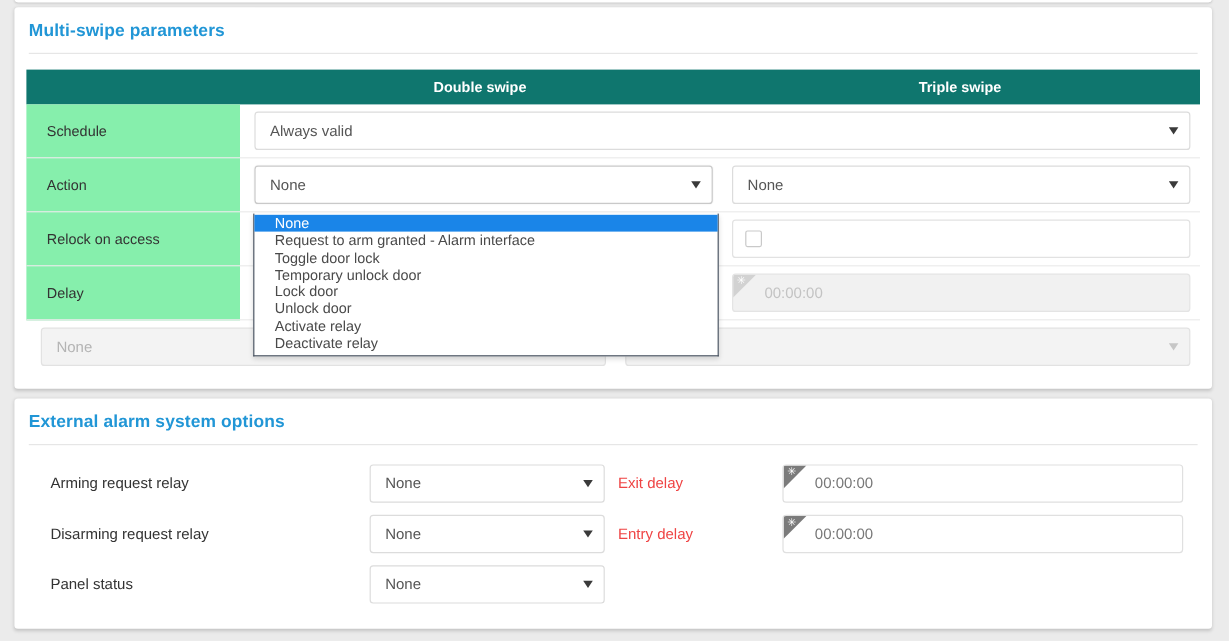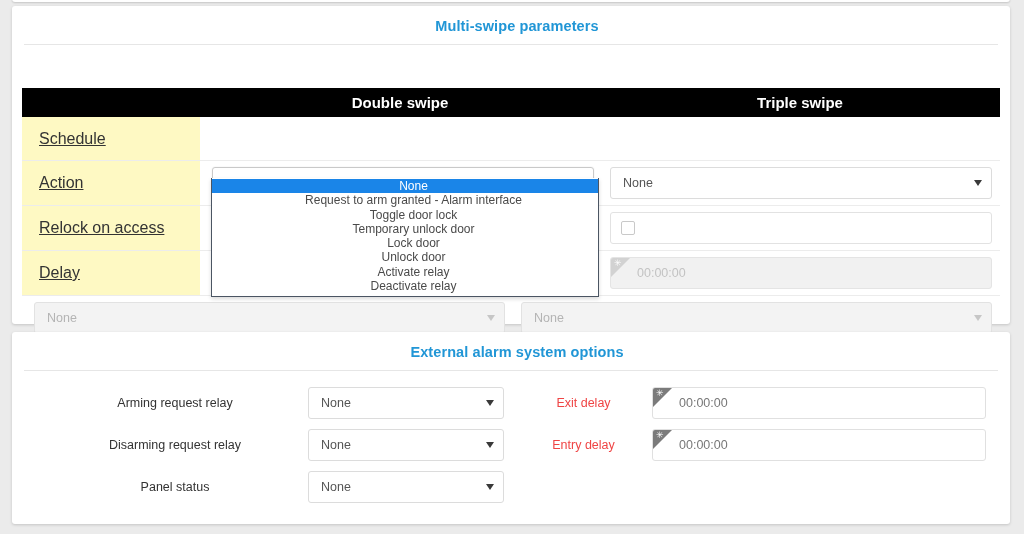--- a/index.html
+++ b/index.html
@@ -3,21 +3,21 @@
 <meta charset="utf-8">
 <style>
   * { box-sizing: border-box; }
   html, body {
     margin: 0; padding: 0;
     width: 1024px; height: 534px;
     background: #ebebeb;
     font-family: "Liberation Sans", sans-serif;
     overflow: hidden;
   }
-  .page { position: relative; width: 1024px; height: 418px; text-align: center; }
+  .page { position: relative; width: 1024px; height: 418px; }
 
   
   .card-sliver {
     position: absolute; left: 12px; top: -8px;
     width: 998px; height: 10px;
     background: #fff; border-radius: 3px;
     box-shadow: 0 1px 2px rgba(0,0,0,.16);
   }
 
   .card {
@@ -39,41 +39,40 @@
     border-top: 1px solid #e6e6e6;
   }
 
   
   .ms-table {
     position: absolute; left: 10px; top: 52px;
     width: 978px;
   }
   .ms-head {
     display: flex; height: 29px;
-    background: #000000; color: #ffffff;
-    font-size: 15px; font-weight: bold; margin-top: 30px;
+    background: #0f766e; color: #ffffff;
+    font-size: 12px; font-weight: bold;
   }
   .ms-head .h-spacer { width: 178px; flex: none; }
   .ms-head .h-cell {
     flex: 1 1 0; display: flex; align-items: center; justify-content: center;
   }
   .ms-row {
     display: flex; min-height: 44px; position: relative;
     border-bottom: 1px solid #ececec;
   }
   .ms-row:last-child { border-bottom: none; }
   .ms-label {
     width: 178px; flex: none;
-    background: #fef9c3;
+    background: #86efac;
     display: flex; align-items: center;
     padding-left: 17px;
-    font-size: 16px; color: #333;
+    font-size: 12px; color: #333;
     border-bottom: 1px solid #ececec;
     margin-bottom: -1px;
-    text-decoration: underline;
   }
   .ms-fields {
     flex: 1 1 auto; display: flex; gap: 16px;
     padding: 6px 8px 6px 12px; align-items: center;
   }
   .ms-fields > * { flex: 1 1 0; min-width: 0; }
   .ms-fields.full > * { flex: 1 1 100%; }
 
   
   .select {
@@ -182,20 +181,26 @@
     <div class="ms-table">
 
       <div class="ms-head">
         <div class="h-spacer"></div>
         <div class="h-cell">Double swipe</div>
         <div class="h-cell">Triple swipe</div>
       </div>
 
       <div class="ms-row">
         <div class="ms-label">Schedule</div>
+        <div class="ms-fields full">
+          <div class="select">
+            <span>Always valid</span>
+            <span class="caret"></span>
+          </div>
+        </div>
       </div>
 
       <div class="ms-row">
         <div class="ms-label">Action</div>
         <div class="ms-fields">
           <div class="select open">
             <span>None</span>
             <span class="caret"></span>
           </div>
           <div class="select">

